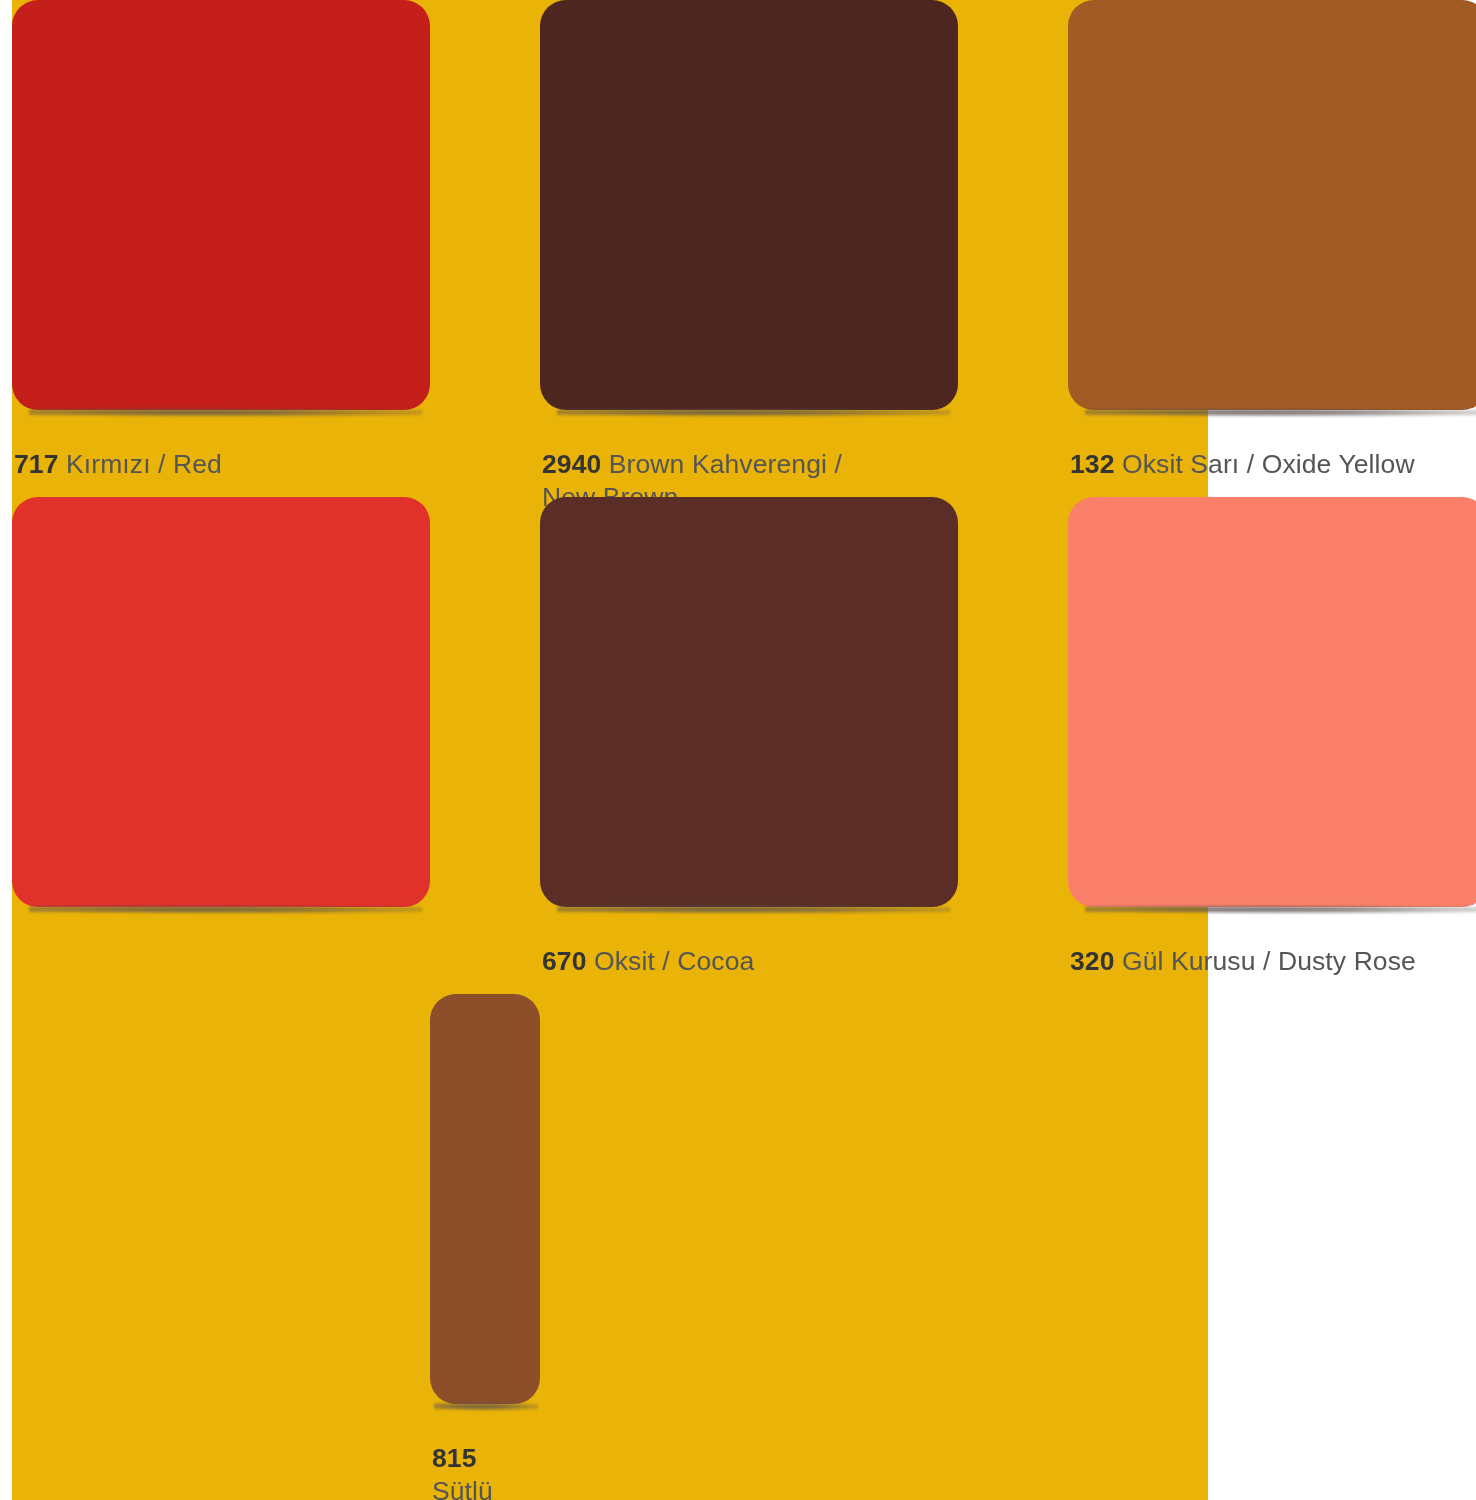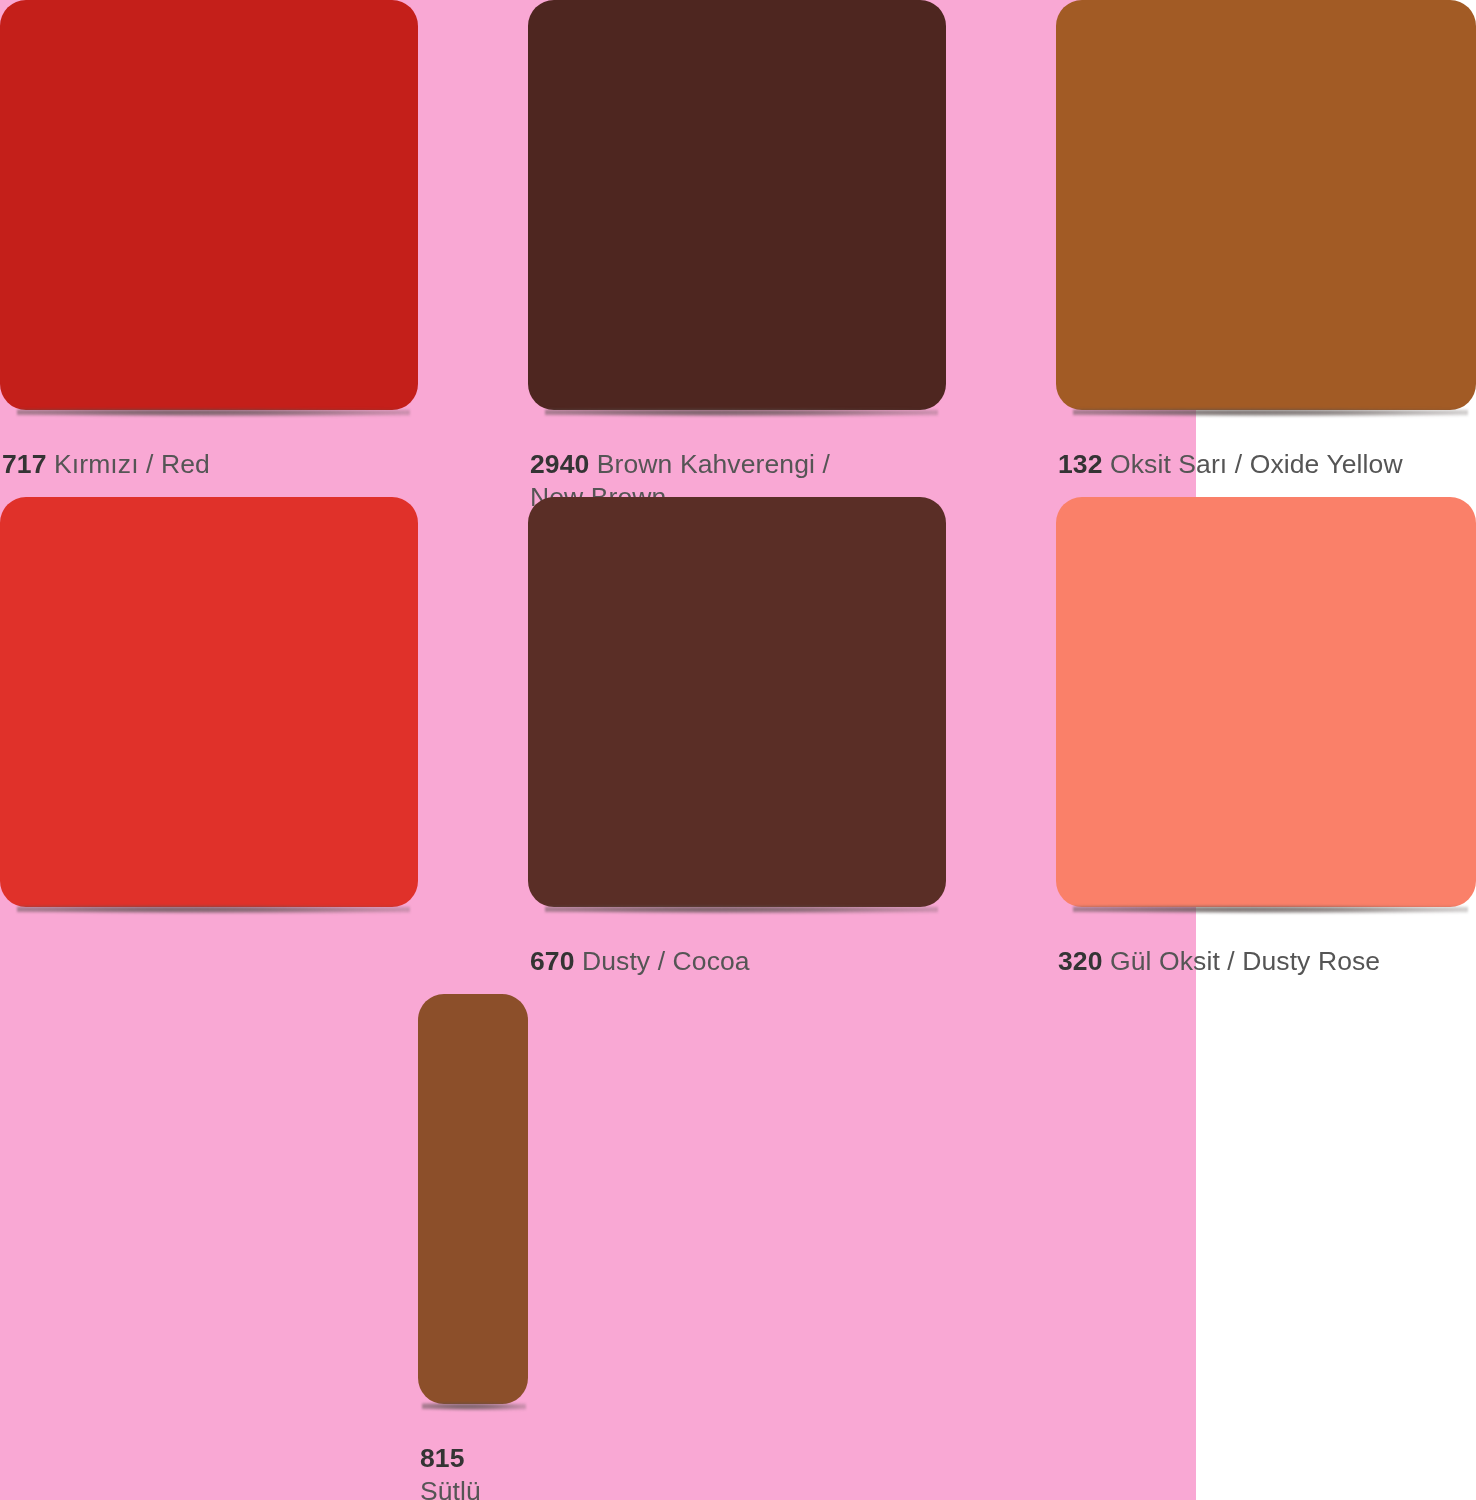--- a/index.html
+++ b/index.html
@@ -11,21 +11,22 @@
     width: 1476px;
     height: 1500px;
     font-family: "Liberation Sans", sans-serif;
     overflow: hidden;
   }
 
   #chart {
     position: relative;
     width: 1196px;
     height: 1500px;
-    background: #f9a8d4;
+    background: #eab308;
+    margin-left: 12px;
   }
 
   .swatch-grid {
     position: absolute;
     top: 0;
     left: 0;
     width: 1476px;
     height: 1500px;
     display: grid;
     grid-template-columns: 418px 110px 418px 110px 420px;
@@ -152,30 +153,30 @@
         <div class="chip" style="background-color: rgb(224, 49, 42);"></div>
         <div class="chip-shadow"></div>
       </div>
     </div>
     <div class="spacer"></div>
     <div class="cell">
       <div class="chip-wrap">
         <div class="chip" style="background-color: rgb(90, 46, 38);"></div>
         <div class="chip-shadow"></div>
       </div>
-      <div class="label"><span class="code">670</span> <span class="name">Dusty / Cocoa</span><span class="name"></span></div>
+      <div class="label"><span class="code">670</span> <span class="name">Oksit / Cocoa</span><span class="name"></span></div>
     </div>
     <div class="spacer"></div>
 
     <div class="cell">
       <div class="chip-wrap">
         <div class="chip" style="background-color: rgb(250, 128, 105);"></div>
         <div class="chip-shadow"></div>
       </div>
-      <div class="label"><span class="code">320</span> <span class="name">Gül Oksit / Dusty Rose</span><span class="name"></span></div>
+      <div class="label"><span class="code">320</span> <span class="name">Gül Kurusu / Dusty Rose</span><span class="name"></span></div>
     </div>
     <div class="spacer"></div>
     <div class="cell">
       <div class="chip-wrap">
         <div class="chip" style="background-color: rgb(140, 79, 42);"></div>
         <div class="chip-shadow"></div>
       </div>
       <div class="label"><span class="code">815</span> <span class="name">Sütlü Varak / Latte</span><span class="name"></span></div>
     </div>
     <div class="spacer"></div>

